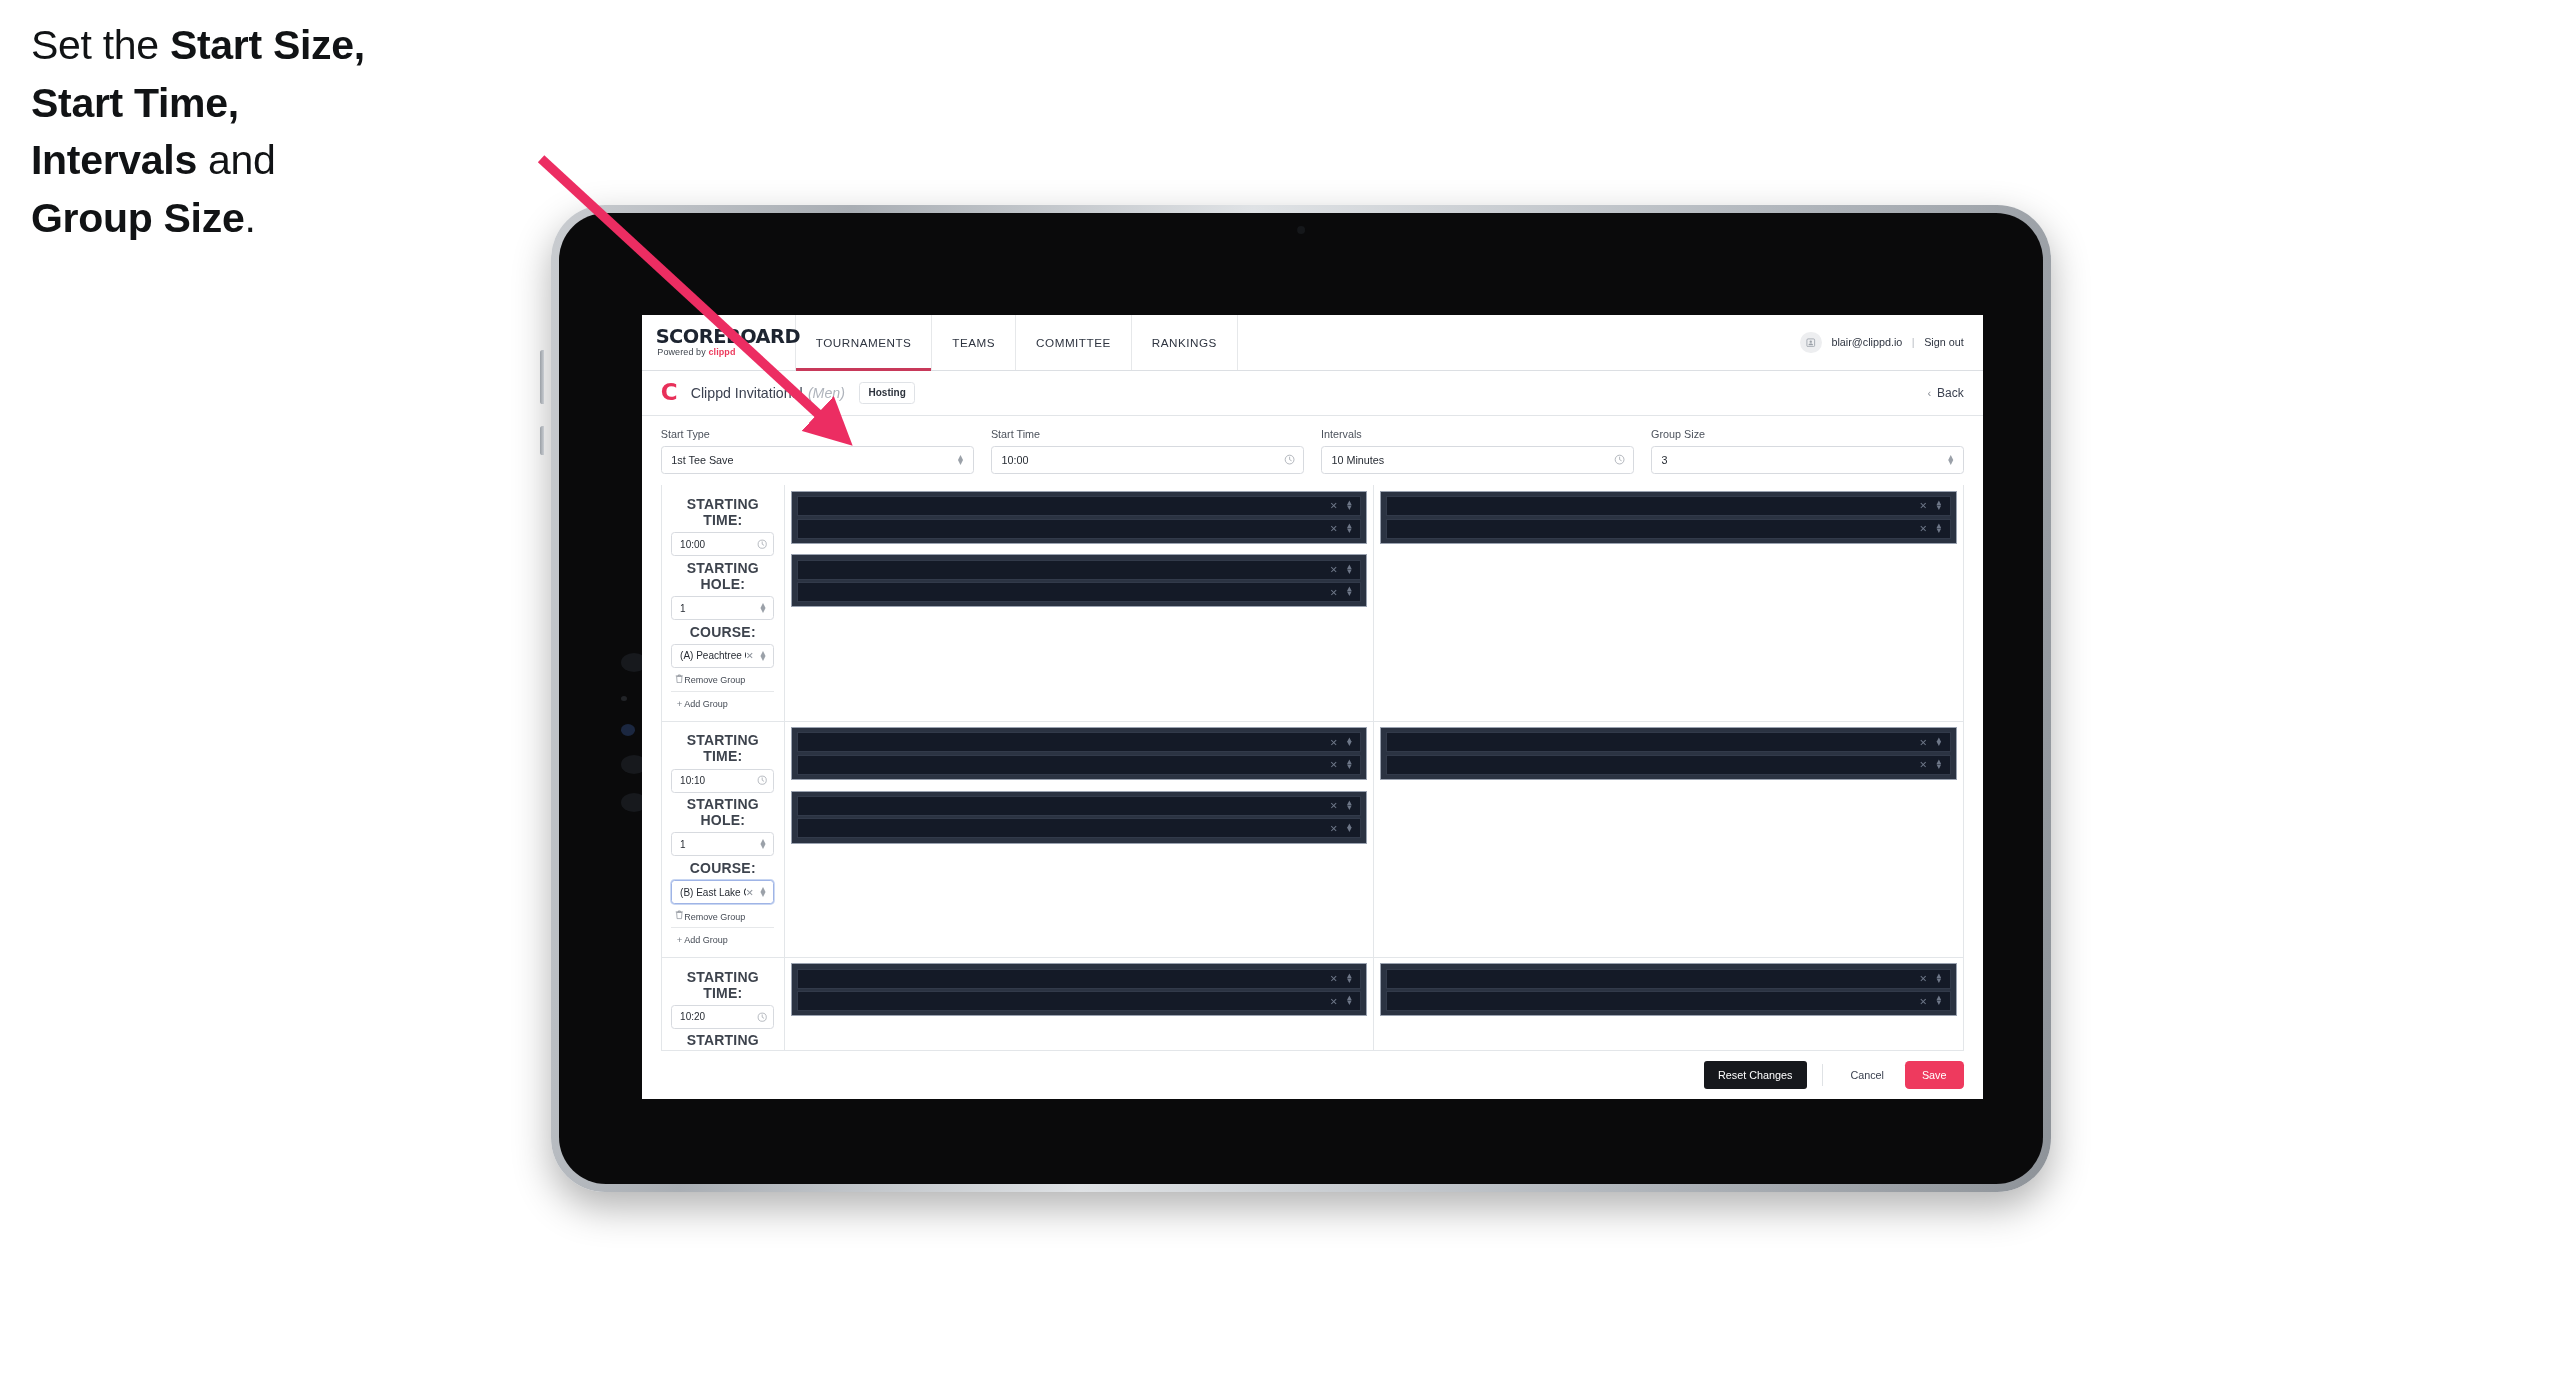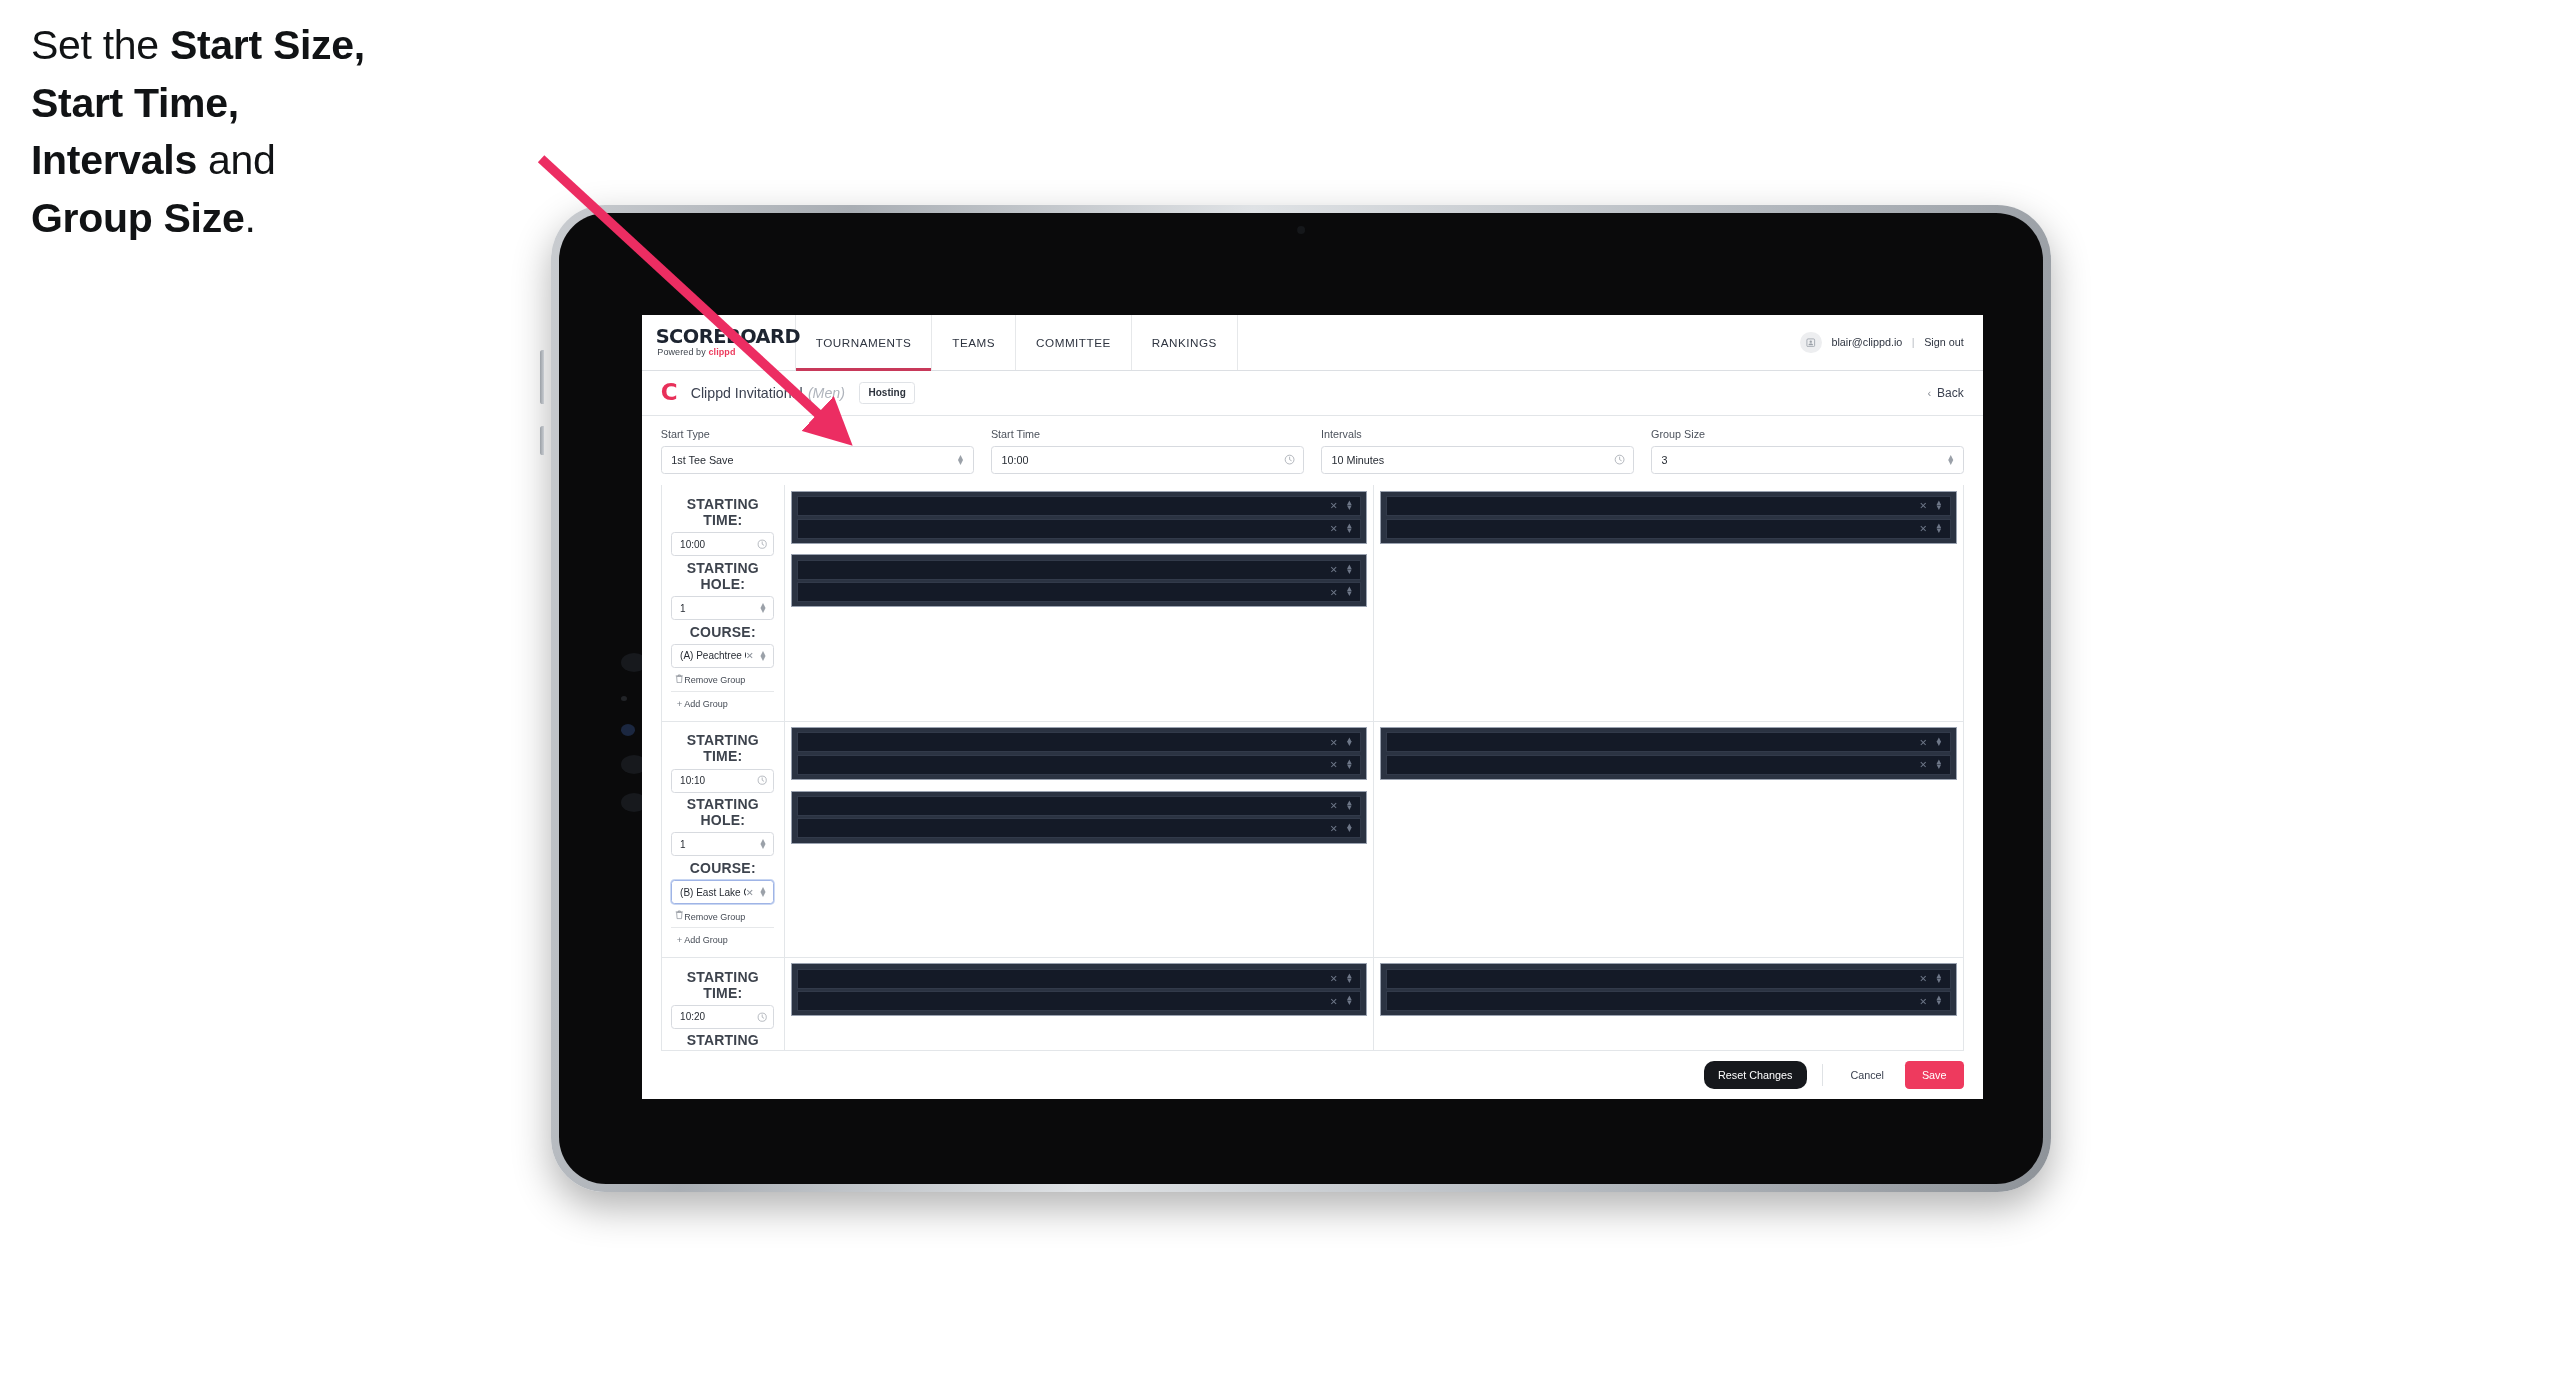--- a/index.html
+++ b/index.html
@@ -219,21 +219,21 @@
   .slot .x { color: #6e7788; font-size: 9.5px; }
   .slot .st { display: flex; flex-direction: column; line-height: 0.6; font-size: 7.8px; color: #6e7788; }
 
   
   .footer {
     flex: 0 0 48px; height: 48px; background: #fff;
     display: flex; align-items: center; justify-content: flex-end;
     gap: 0; padding: 0 19px;
   }
   .btn-reset {
-    background: #16181c; color: #fff; border: none; border-radius: 10px;
+    background: #16181c; color: #fff; border: none; border-radius: 3px;
     font-size: 10.8px; padding: 7.8px 14px; cursor: pointer;
     font-family: inherit;
   }
   .footer-div { width: 0.9px; height: 22.4px; background: #dfe2e5; margin: 0 15.5px; }
   .btn-cancel {
     background: none; border: none; color: #3b4150; font-size: 10.8px;
     cursor: pointer; padding: 7.8px 12px; font-family: inherit;
   }
   .btn-save {
     background: #ee3a5e; color: #fff; border: none; border-radius: 4.3px;

